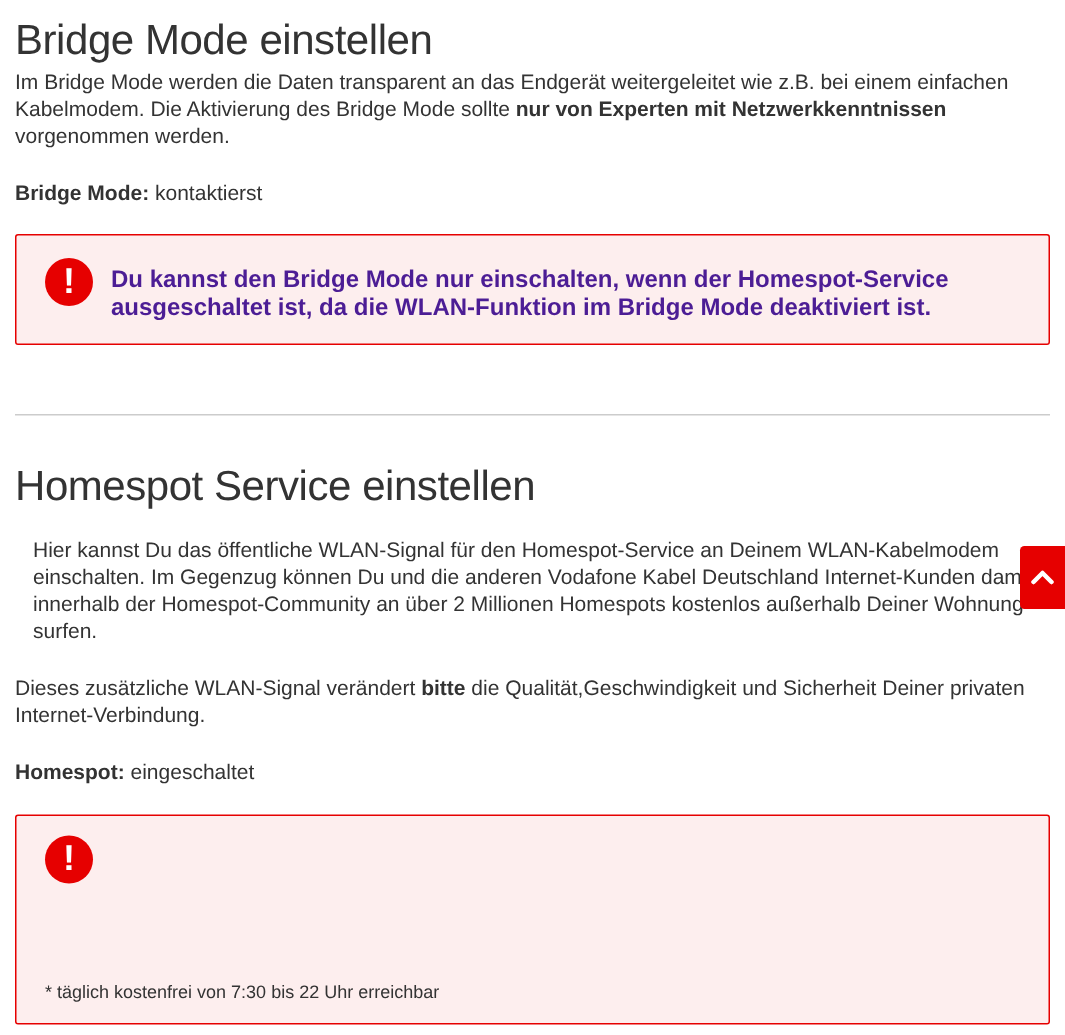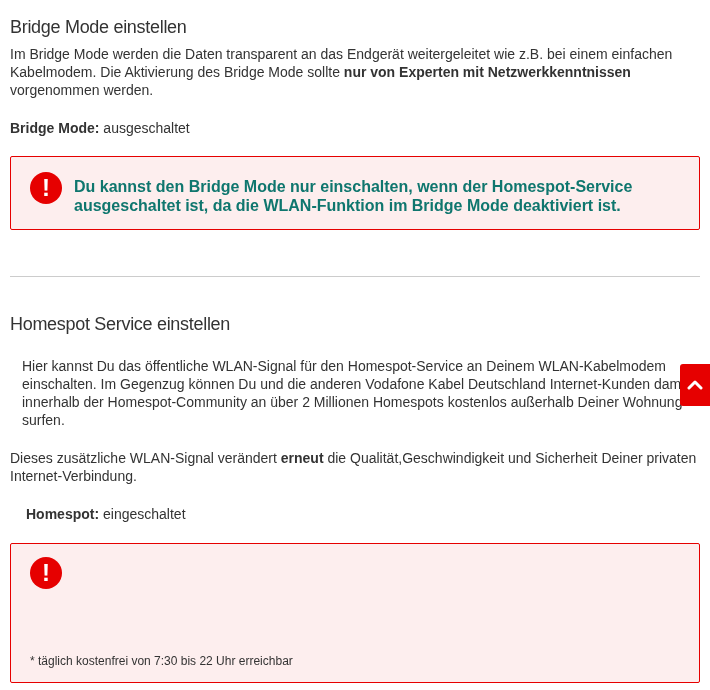--- a/index.html
+++ b/index.html
@@ -4,21 +4,21 @@
 <style>
   html, body { margin: 0; padding: 0; background: #ffffff; }
   body {
     width: 710px; height: 690px; overflow: hidden; position: relative;
     font-family: "Liberation Sans", sans-serif; color: #333333;
     font-size: 14px; line-height: 18px;
   }
   .content { position: absolute; left: 10px; top: 0; width: 690px; }
   h2 {
     font-family: "Liberation Sans", sans-serif; font-weight: 300;
-    font-size: 18px; line-height: 30px; margin: 0; color: #333333;
+    font-size: 28px; line-height: 30px; margin: 0; color: #333333;
     letter-spacing: -0.3px;
   }
   #h-bridge { position: absolute; top: 12px; left: 0; }
   #p-bridge { position: absolute; top: 45px; left: 0; width: 690px; margin: 0; }
   #status-bridge { position: absolute; top: 119px; left: 0; margin: 0; }
   .alert {
     position: absolute; left: 0; width: 688px;
     background: #fdeeee; border: 1px solid #e60000; border-radius: 2px;
     box-sizing: border-box;
   }
@@ -26,56 +26,56 @@
   #alert-homespot { top: 543px; height: 140px; width: 690px; }
   .alert-icon {
     position: absolute; width: 32px; height: 32px; border-radius: 50%;
     background: #e60000; color: #fff; font-weight: bold; font-size: 24px;
     line-height: 32px; text-align: center;
   }
   #alert-bridge .alert-icon { left: 19px; top: 15px; }
   #alert-homespot .alert-icon { left: 19px; top: 13px; }
   .alert-title {
     position: absolute; left: 63px; font-weight: bold; font-size: 16px;
-    line-height: 19px; color: #0f766e; margin: 0;
+    line-height: 19px; color: #4c1d95; margin: 0;
   }
   #alert-bridge .alert-title { top: 20px; width: 600px; }
   #alert-homespot .alert-title { top: 21px; width: 600px; }
   .alert-body { position: absolute; left: 19px; top: 56px; width: 660px; margin: 0; font-size: 14px; line-height: 18px; }
   .alert-foot { position: absolute; left: 19px; top: 110px; margin: 0; font-size: 12px; line-height: 15px; }
   .divider { position: absolute; left: 0; top: 276px; width: 690px; height: 1px; background: #cccccc; }
   #h-homespot { position: absolute; top: 309px; left: 0; text-align: right; }
   #p-homespot-1 { position: absolute; top: 357px; left: 12px; width: 690px; margin: 0; }
   #p-homespot-2 { position: absolute; top: 449px; left: 0; width: 690px; margin: 0; }
-  #status-homespot { position: absolute; top: 505px; left: 16px; margin: 0; }
+  #status-homespot { position: absolute; top: 505px; left: 0; margin: 0; }
   b { font-weight: bold; }
   .scroll-top {
     position: absolute; left: 680px; top: 364px; width: 30px; height: 42px;
     background: #e60000; border-radius: 3px 0 0 3px; cursor: pointer;
   }
   .scroll-top svg { position: absolute; left: 7px; top: 14px; }
 </style>
 </head>
 <body>
 
 <div class="content">
   <h2 id="h-bridge">Bridge Mode einstellen</h2>
   <p id="p-bridge"><span>Im Bridge Mode werden die Daten transparent an das Endgerät weitergeleitet wie z.B. bei einem einfachen Kabelmodem. Die Aktivierung des Bridge Mode sollte </span><b>nur von Experten mit Netzwerkkenntnissen</b><span> vorgenommen werden.</span></p>
-  <p id="status-bridge"><b>Bridge Mode:</b><span> ausgeschaltet</span></p>
+  <p id="status-bridge"><b>Bridge Mode:</b><span> kontaktierst</span></p>
 
   <div class="alert" id="alert-bridge">
     <div class="alert-icon">!</div>
     <p class="alert-title">Du kannst den Bridge Mode nur einschalten, wenn der Homespot-Service ausgeschaltet ist, da die WLAN-Funktion im Bridge Mode deaktiviert ist.</p>
   </div>
 
   <div class="divider"></div>
 
   <h2 id="h-homespot">Homespot Service einstellen</h2>
   <p id="p-homespot-1">Hier kannst Du das öffentliche WLAN-Signal für den Homespot-Service an Deinem WLAN-Kabelmodem einschalten. Im Gegenzug können Du und die anderen Vodafone Kabel Deutschland Internet-Kunden damit innerhalb der Homespot-Community an über 2 Millionen Homespots kostenlos außerhalb Deiner Wohnung surfen.</p>
-  <p id="p-homespot-2"><span>Dieses zusätzliche WLAN-Signal verändert </span><b>erneut</b><span> die Qualität,Geschwindigkeit und Sicherheit Deiner privaten Internet-Verbindung.</span></p>
+  <p id="p-homespot-2"><span>Dieses zusätzliche WLAN-Signal verändert </span><b>bitte</b><span> die Qualität,Geschwindigkeit und Sicherheit Deiner privaten Internet-Verbindung.</span></p>
   <p id="status-homespot"><b>Homespot:</b><span> eingeschaltet</span></p>
 
   <div class="alert" id="alert-homespot">
     <div class="alert-icon">!</div>
     <p class="alert-foot">* täglich kostenfrei von 7:30 bis 22 Uhr erreichbar</p>
   </div>
 </div>
 
 <div class="scroll-top">
   <svg width="16" height="12" viewBox="0 0 16 12">

